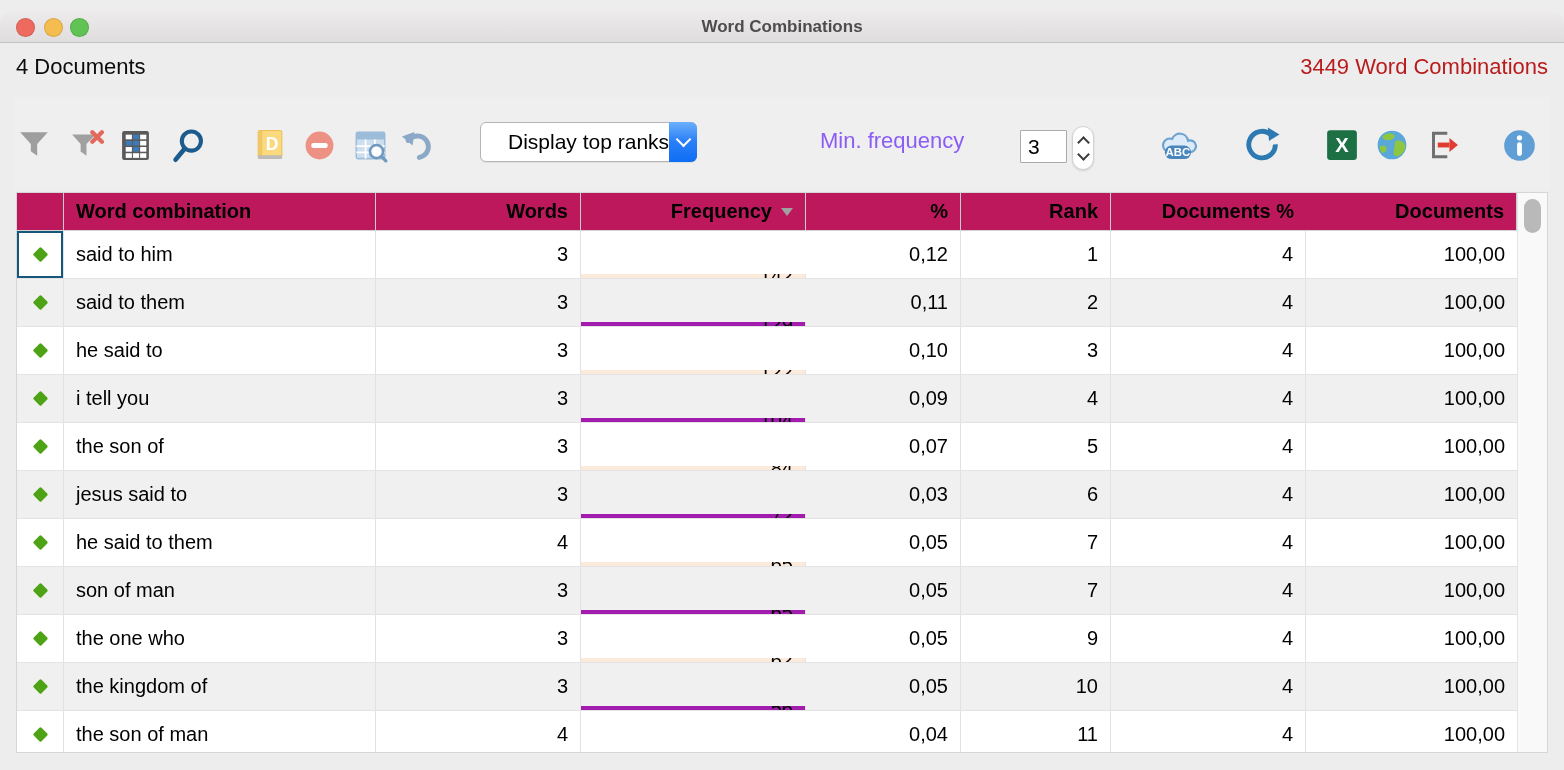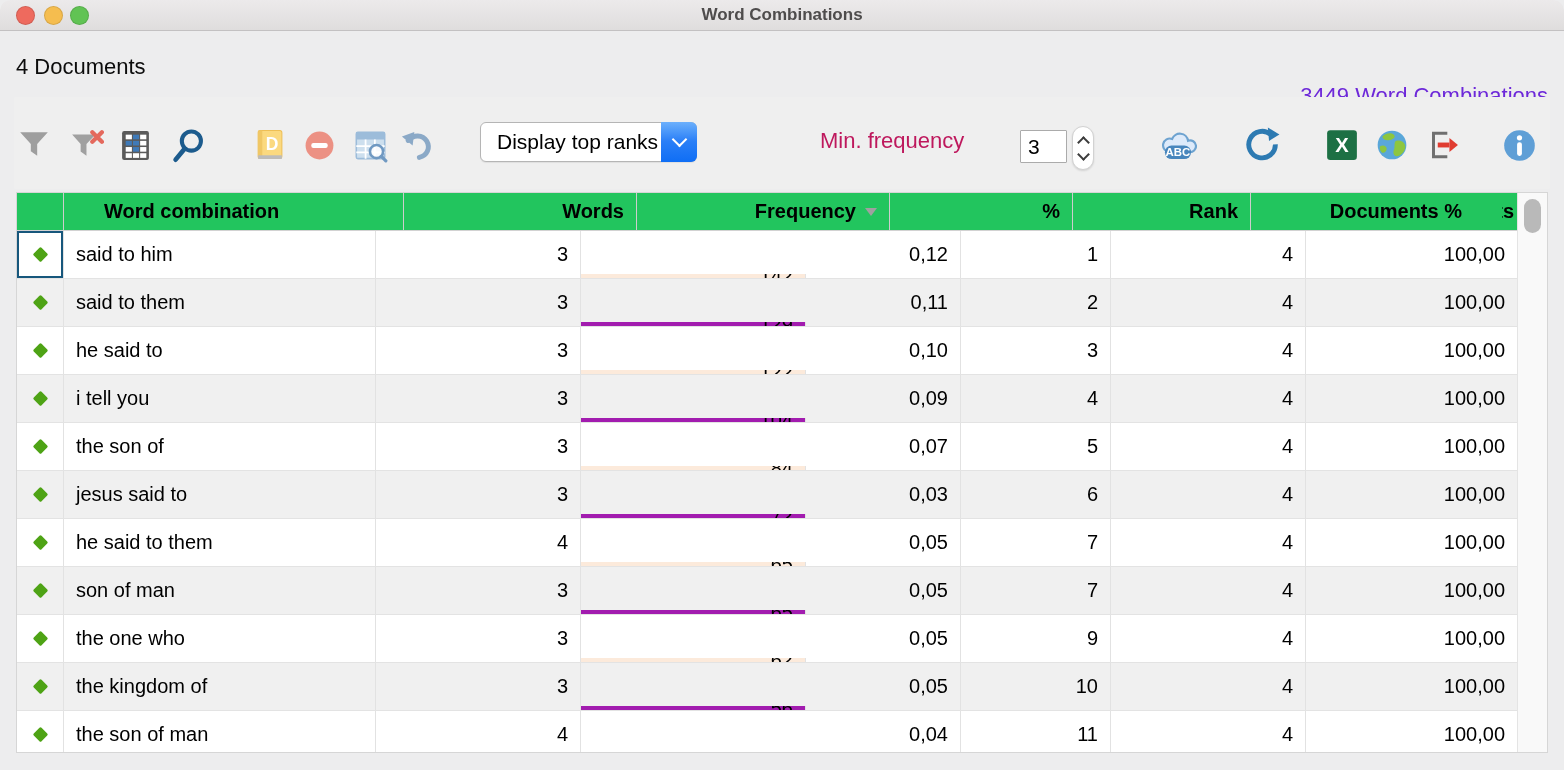--- a/index.html
+++ b/index.html
@@ -4,54 +4,54 @@
 <style>
   html,body{margin:0;padding:0;}
   body{
     width:1564px;height:770px;position:relative;overflow:hidden;
     background:#ededee;
     font-family:"Liberation Sans", sans-serif;
     border-radius:10px 10px 0 0;
   }
   
   .titlebar{
-    position:absolute;left:0;top:0;width:100%;height:31px;box-sizing:border-box;
+    position:absolute;left:0;top:12px;width:100%;height:31px;box-sizing:border-box;
     background:linear-gradient(#eceaeb,#dfdddd);
     border-bottom:1px solid #c3c1c2;
     border-radius:10px 10px 0 0;
   }
   .title{
     position:absolute;left:0;right:0;top:0;height:30px;line-height:30px;
     text-align:center;font-size:17px;font-weight:bold;color:#4e4c4c;
   }
   .tl{position:absolute;top:6px;width:19px;height:19px;border-radius:50%;
       box-shadow:inset 0 0 0 1px rgba(0,0,0,0.12);}
   .tl.red{left:16px;background:#ee6a5e;}
   .tl.yellow{left:44px;background:#f5bd4f;}
   .tl.green{left:70px;background:#61c354;}
   
   .stat-left{position:absolute;left:16px;top:54px;font-size:22px;color:#0c0c0c;}
-  .stat-right{position:absolute;right:16px;top:54px;font-size:22px;color:#6d28d9;margin-top:29px;}
+  .stat-right{position:absolute;right:16px;top:54px;font-size:22px;color:#b91c1c;}
   
   .toolbar-zone{position:absolute;left:14px;right:14px;top:97px;height:92px;background:#efefef;border-radius:2px;}
   .tb-btn{position:absolute;top:125px;width:40px;height:40px;display:flex;align-items:center;justify-content:center;}
   .popup{
     position:absolute;left:480px;top:122px;width:217px;height:40px;box-sizing:border-box;
     background:#fff;border:1px solid #b5b5b5;border-radius:6px;
     display:flex;align-items:center;box-shadow:0 1px 1px rgba(0,0,0,0.07);
   }
-  .popup-label{flex:1;padding-left:16px;font-size:21px;color:#000;white-space:nowrap;}
+  .popup-label{flex:1;padding-left:27px;font-size:21px;color:#000;white-space:nowrap;}
   .popup-seg{
     width:36px;align-self:stretch;margin:-1px -1px -1px 0;
     background:linear-gradient(#6cb0fc,#2a7ff7 48%,#0f6ef5);
     border-radius:0 6px 6px 0;display:flex;align-items:center;justify-content:center;
   }
   .chev-down{width:9px;height:9px;border-right:2.5px solid #fff;border-bottom:2.5px solid #fff;
     transform:rotate(45deg);margin-top:-5px;}
-  .minfreq-label{position:absolute;left:820px;top:128px;font-size:22px;color:#be185d;}
+  .minfreq-label{position:absolute;left:820px;top:128px;font-size:22px;color:#8b5cf6;}
   .spin-input{
     position:absolute;left:1020px;top:130px;width:47px;height:33px;box-sizing:border-box;
     border:1px solid #ababab;background:#fff;font-size:21px;padding:0 0 0 7px;
     font-family:"Liberation Sans", sans-serif;color:#000;outline:none;border-radius:1px;
   }
   .stepper{
     position:absolute;left:1072px;top:126px;width:22px;height:44px;background:#fff;
     border:1px solid #d2d2d2;border-radius:11px;box-sizing:border-box;
     box-shadow:0 1px 2px rgba(0,0,0,0.12);
     display:flex;flex-direction:column;align-items:center;justify-content:center;gap:7px;
@@ -61,21 +61,21 @@
   .chev.dn{transform:rotate(45deg);margin-top:-2px;}
   
   :root{--grid-cols:47px 312px 205px 225px 155px 150px 195px 1fr;}
   .tablebox{
     position:absolute;left:16px;top:192px;width:1532px;height:561px;box-sizing:border-box;
     background:#fff;border:1px solid #d6d6d6;overflow:hidden;
   }
   .table-main{position:absolute;left:0;top:0;right:30px;bottom:0;overflow:hidden;}
   .thead{
     display:grid;grid-template-columns:var(--grid-cols);height:38px;
-    background:#22c55e;border-bottom:1px solid #d2d2d2;box-sizing:border-box;gap:28px;
+    background:#be185d;border-bottom:1px solid #d2d2d2;box-sizing:border-box;
   }
   .th{
     display:flex;align-items:center;justify-content:flex-end;
     padding:0 12px;border-right:1px solid #cdcdcd;box-sizing:border-box;
     font-size:20px;font-weight:bold;color:#000;white-space:nowrap;overflow:hidden;
   }
   .th.left{justify-content:flex-start;}
   .th.center{justify-content:center;padding:0;}
   .th.nob{border-right:none;}
   .sort-desc{width:0;height:0;border-left:6px solid transparent;border-right:6px solid transparent;

